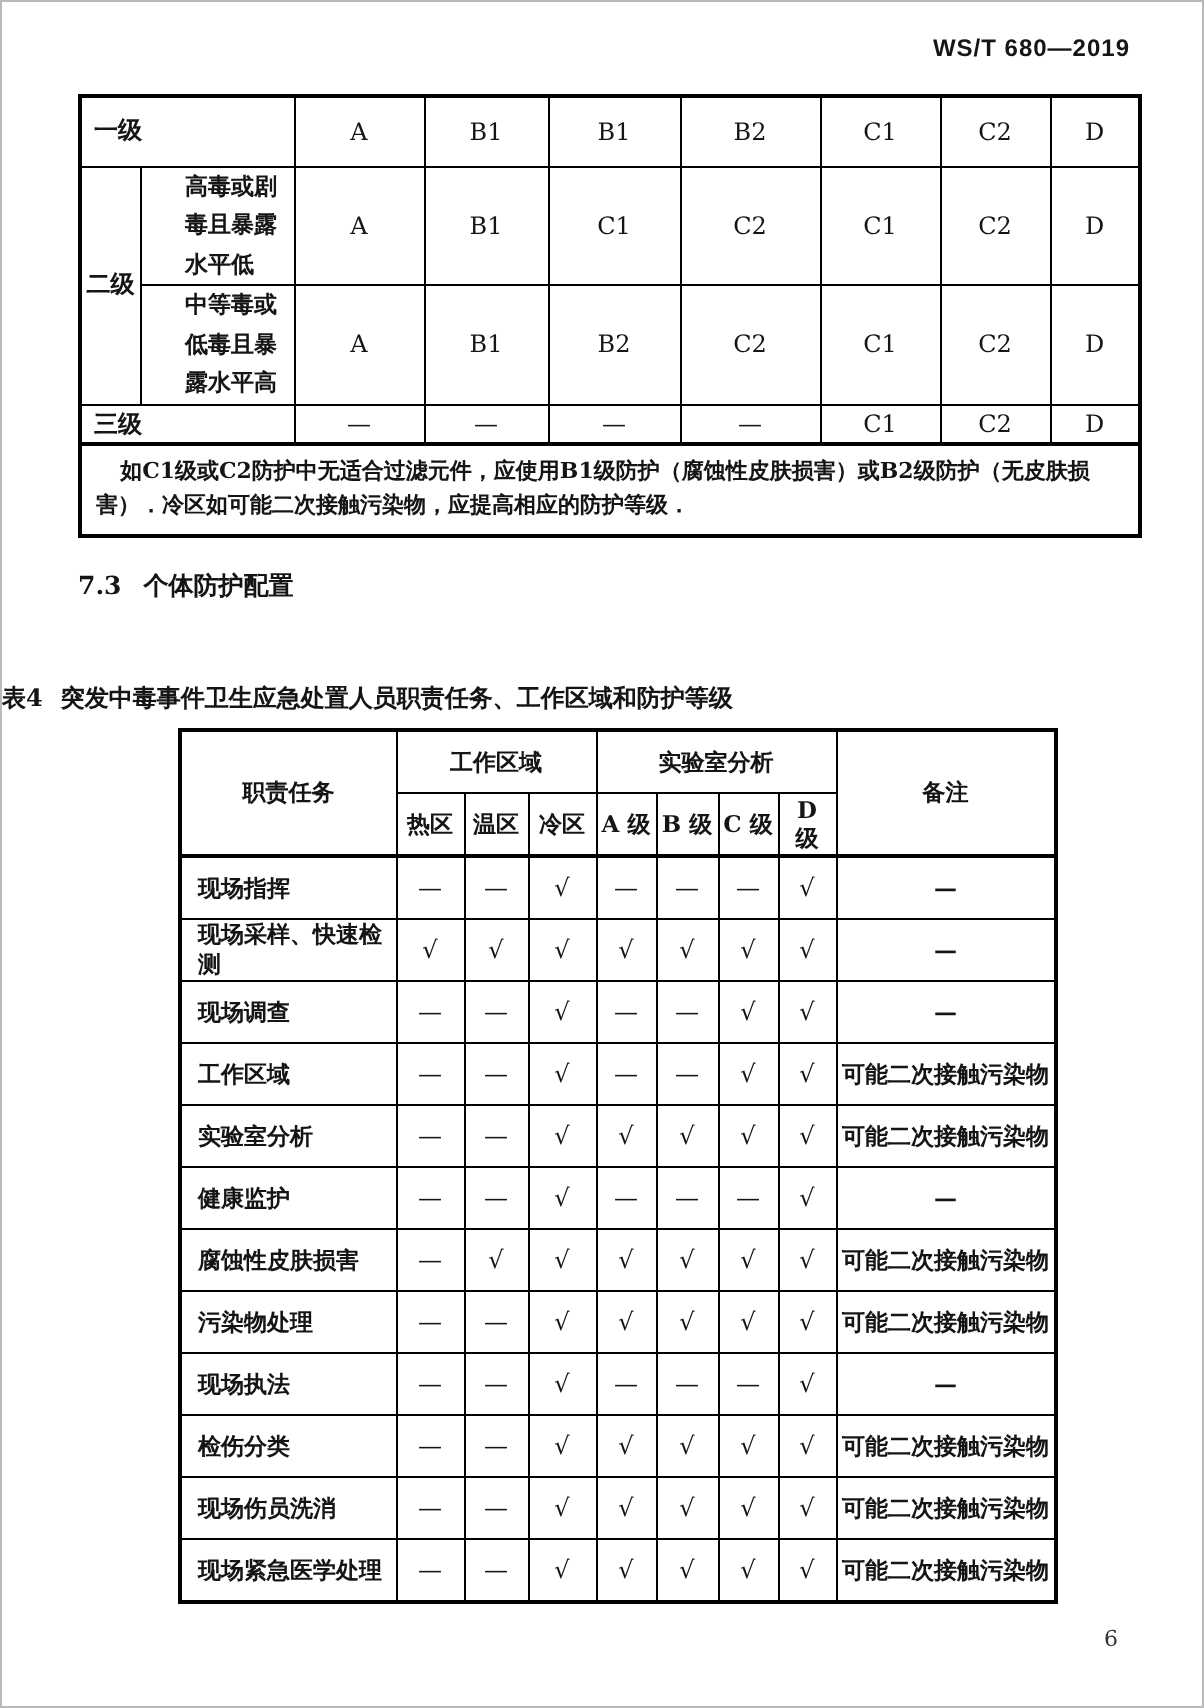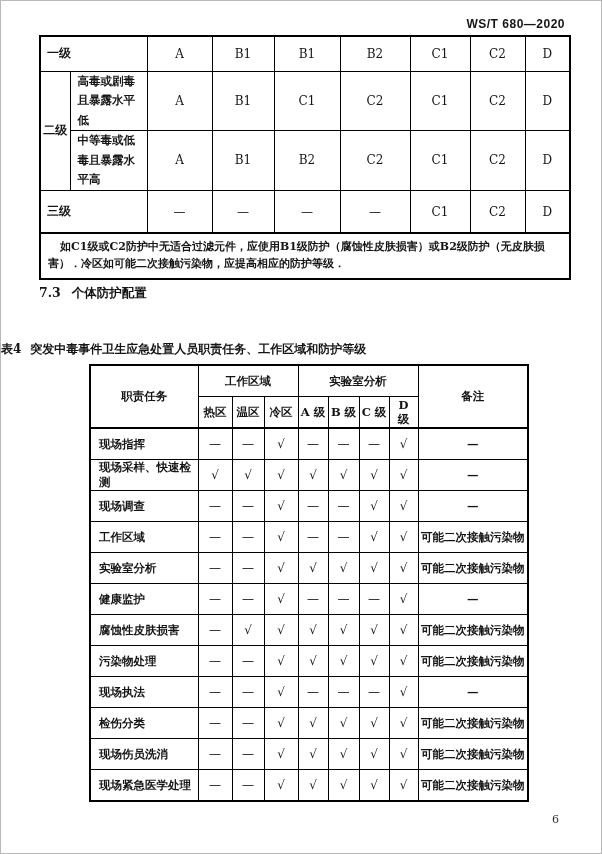--- a/index.html
+++ b/index.html
@@ -12,33 +12,33 @@
     font-family:"DejaVu Serif","Liberation Serif",serif;
     color:#151515;
     overflow:hidden;
   }
   .doc-code{
     position:absolute;top:16px;right:36px;
     font-family:"Liberation Sans","DejaVu Sans",sans-serif;
     font-weight:700;font-size:12px;letter-spacing:0.5px;
   }
   
-  .t1-wrap{position:absolute;left:38px;top:34px;}
+  .t1-wrap{position:absolute;left:38px;top:46px;}
   table.t1{
     border-collapse:collapse;table-layout:fixed;width:530px;
     border:2px solid #000;font-size:12px;
   }
   table.t1 td{
     border:1px solid #000;text-align:center;vertical-align:middle;
     padding:0 2px;
   }
   .t1 .lv{text-align:left;padding-left:6px;font-weight:600;}
   .t1 .lv-mid{text-align:center;font-weight:600;}
-  .t1 .desc{text-align:left;padding-left:7px;font-weight:600;line-height:1.7;font-size:11.5px;}
-  .t1 .h35{height:35px}.t1 .h53{height:53px}.t1 .h54{height:54px}.t1 .h33{height:43px}
+  .t1 .desc{text-align:left;padding-left:22px;font-weight:600;line-height:1.7;font-size:11.5px;}
+  .t1 .h35{height:35px}.t1 .h53{height:53px}.t1 .h54{height:54px}.t1 .h33{height:20px}
   .t1 .note-cell{
     text-align:left;padding:4px 7px 6px;border-top:2px solid #000;
     font-size:11px;line-height:1.55;text-indent:1.1em;font-weight:600;
   }
   
   .h73{position:absolute;left:38px;top:284px;font-size:12.5px;font-weight:700;}
   .h73 .num{margin-right:11px;text-align:right;}
   .p731{position:absolute;left:38px;top:313px;font-size:12px;}
   .p731 .num{margin-right:12px;}
   .t4-caption{
@@ -60,21 +60,21 @@
   .t4 .task{text-align:left;padding-left:8px;}
   .t4 .v{font-weight:400;font-size:12px;}
   .t4 .remark{font-size:11.5px;}
   .page-num{position:absolute;left:551px;top:812px;font-size:11px;color:#333;}
 </style>
 </head>
 <body>
 
 <div class="page">
 
-  <div class="doc-code">WS/T 680—2020</div>
+  <div class="doc-code">WS/T 680—2019</div>
 
   <div class="t1-wrap">
     <table class="t1">
       <colgroup>
         <col style="width:30px">
           <col style="width:77px">
           <col style="width:65px">
           <col style="width:62px">
         <col style="width:66px">
           <col style="width:70px">

